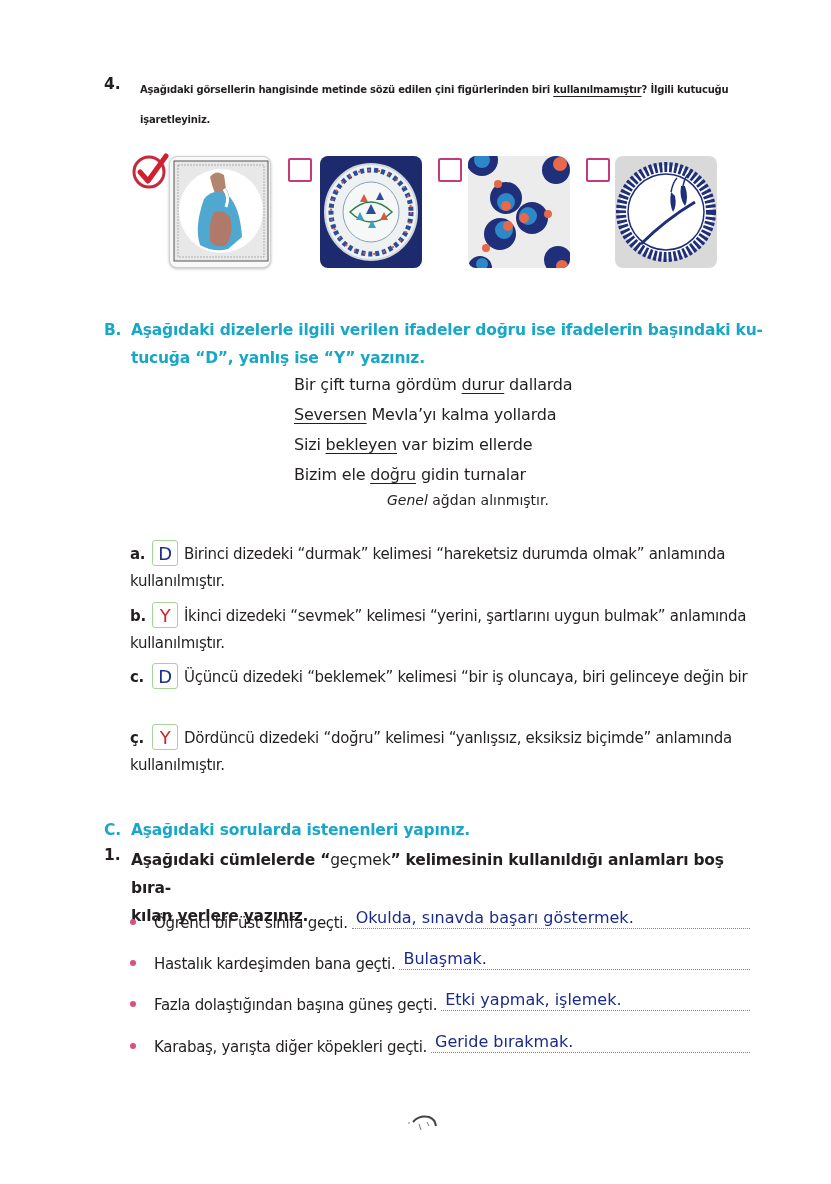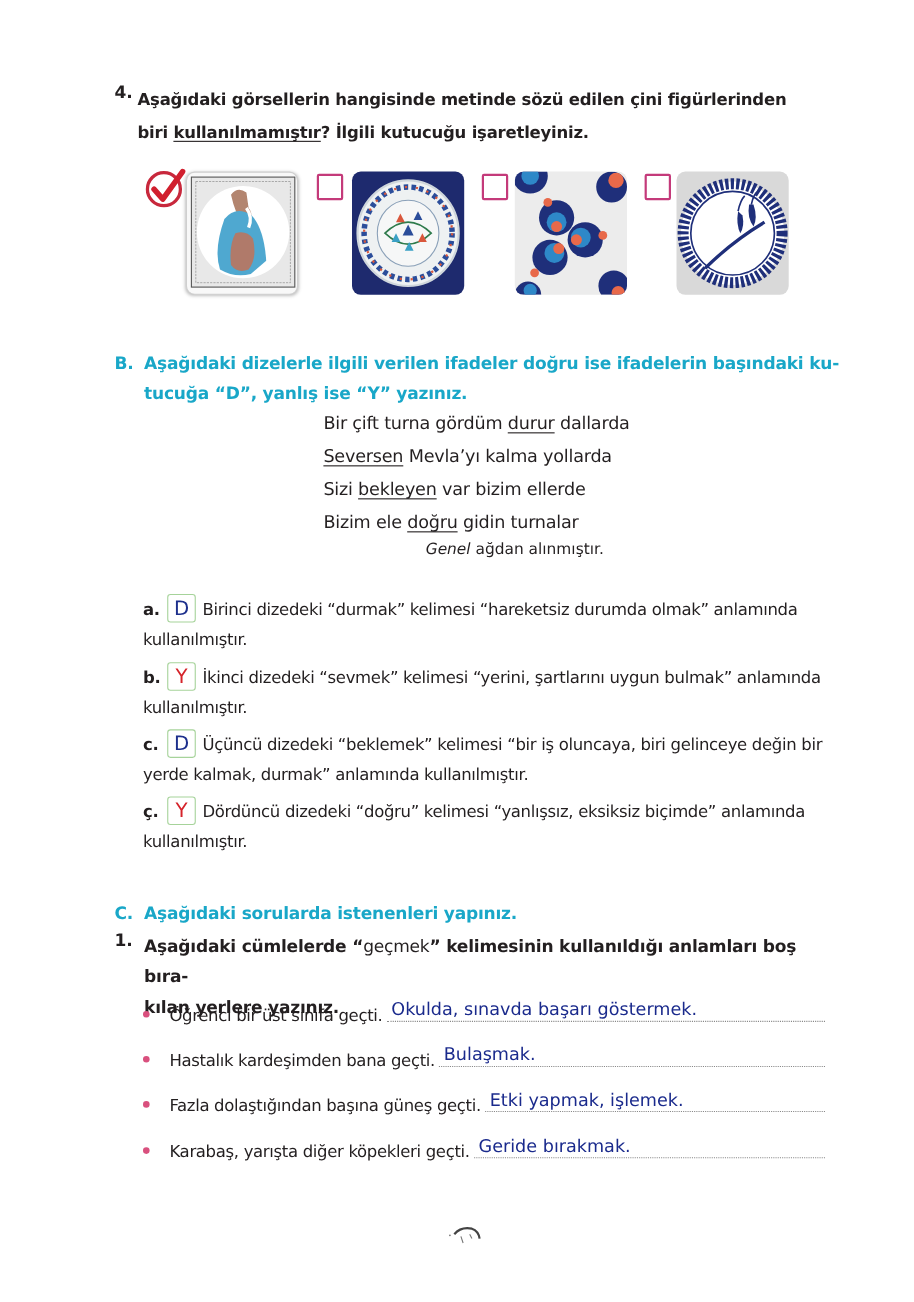--- a/index.html
+++ b/index.html
@@ -1,19 +1,19 @@
 <!DOCTYPE html>
 <html><head>
   <meta charset="utf-8">
   <style>
     * { box-sizing: border-box; margin: 0; padding: 0; }
     html, body { width: 831px; height: 1184px; background: #ffffff; overflow: hidden; }
     body { position: relative; font-family: "DejaVu Sans", sans-serif; color: #231f20; }
     .q-num { position: absolute; left: 104px; top: 75px; font-weight: bold; font-size: 15.5px; }
-    .q4-text { position: absolute; left: 125px; top: 75px; width: 620px; font-weight: bold; font-size: 15px; line-height: 30px; letter-spacing: -0.2px; }
+    .q4-text { position: absolute; left: 140px; top: 75px; width: 620px; font-weight: bold; font-size: 10px; line-height: 30px; letter-spacing: -0.2px; }
     .ul { text-decoration: underline; text-underline-offset: 3px; }
 
     .img-card { position: absolute; border-radius: 8px; overflow: hidden; }
     .checkbox { position: absolute; width: 24px; height: 24px; border: 2px solid #c43a7a; border-radius: 2px; background: #fff; }
     .checkmark { position: absolute; left: 132px; top: 152px; width: 38px; height: 38px; }
 
     
     .sec-title { position: absolute; font-weight: bold; font-size: 15.5px; line-height: 28px; color: #19a7c8; letter-spacing: -0.2px; }
     .poem { position: absolute; left: 294px; font-size: 16px; color: #231f20; letter-spacing: -0.2px; }
     .poem-src { position: absolute; left: 387px; top: 492px; font-size: 14px; color: #231f20; }
@@ -135,21 +135,20 @@
 <div class="item-row" style="top:541px;">
   <span class="item-letter">a.</span><span class="ans-box ans-d">D</span><span>Birinci dizedeki “durmak” kelimesi “hareketsiz durumda olmak” anlamında</span><br>
   <span>kullanılmıştır.</span>
 </div>
 <div class="item-row" style="top:603px;">
   <span class="item-letter">b.</span><span class="ans-box ans-y">Y</span><span>İkinci dizedeki “sevmek” kelimesi “yerini, şartlarını uygun bulmak” anlamında</span><br>
   <span>kullanılmıştır.</span>
 </div>
 <div class="item-row" style="top:664px;">
   <span class="item-letter">c.</span><span class="ans-box ans-d">D</span><span>Üçüncü dizedeki “beklemek” kelimesi “bir iş oluncaya, biri gelinceye değin bir</span><br>
-  <span>yerde kalmak, durmak” anlamında kullanılmıştır.</span>
 </div>
 <div class="item-row" style="top:725px;">
   <span class="item-letter">ç.</span><span class="ans-box ans-y">Y</span><span>Dördüncü dizedeki “doğru” kelimesi “yanlışsız, eksiksiz biçimde” anlamında</span><br>
   <span>kullanılmıştır.</span>
 </div>
 
 <div class="sec-title" style="left:104px; top:816px;">
   <span>C.</span>
   <span style="position:absolute; left:27px; white-space:nowrap;">Aşağıdaki sorularda istenenleri yapınız.</span>
 </div>

